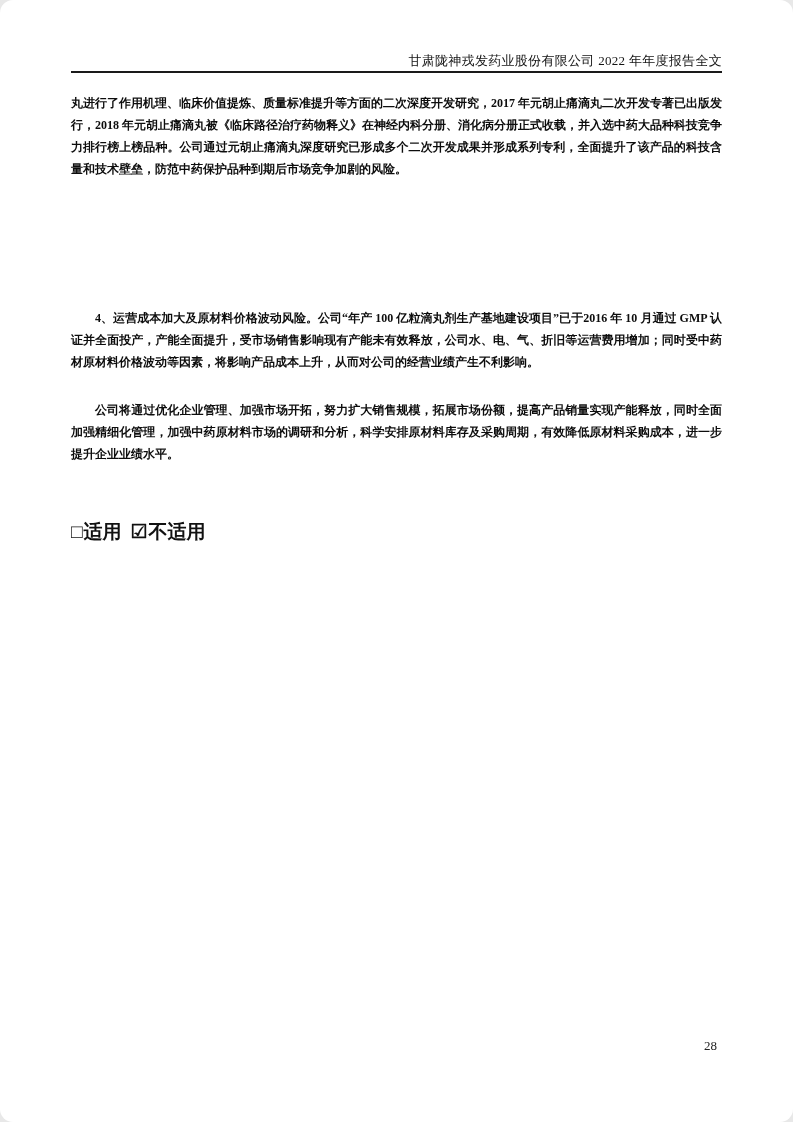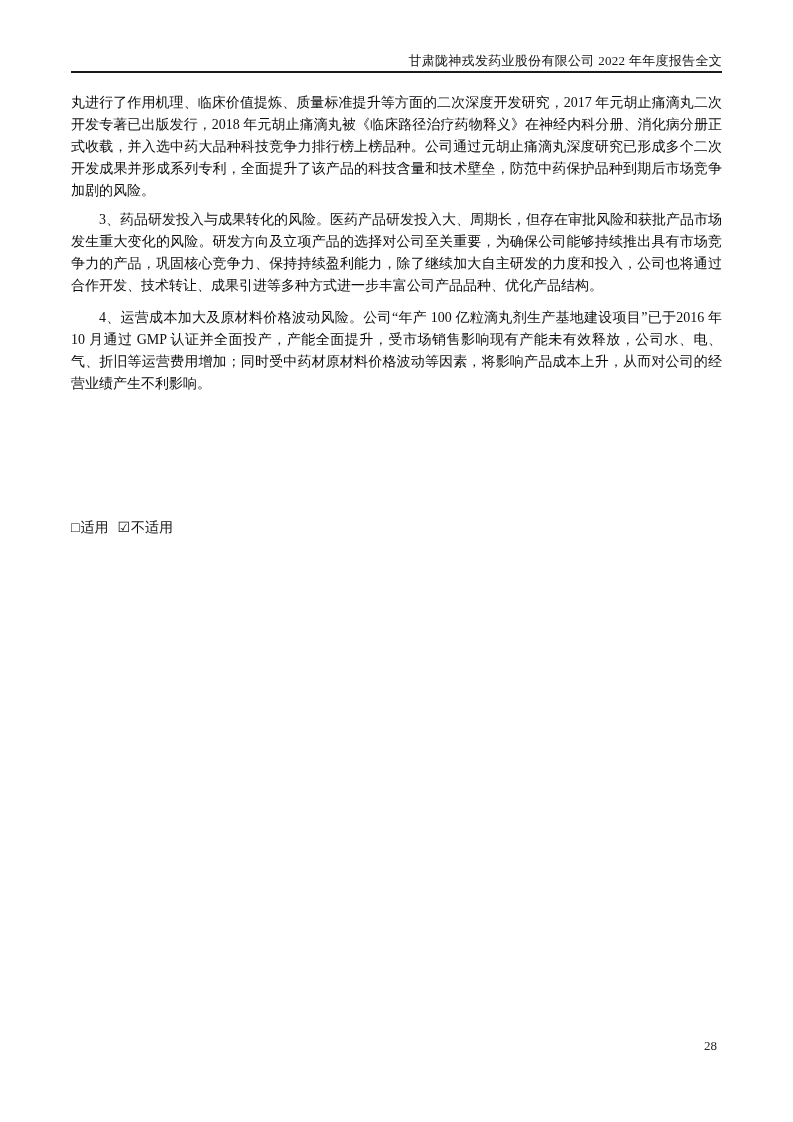--- a/index.html
+++ b/index.html
@@ -9,20 +9,21 @@
   }
   .page {
     position: relative;
     width: 793px;
     height: 1122px;
     background: #ffffff;
     font-family: "Liberation Serif", "DejaVu Serif", serif;
     color: #0d0d0d;
     overflow: hidden;
     margin: 0 auto;
+    border-radius: 13px;
   }
   .header {
     position: absolute;
     top: 52px;
     left: 71px;
     width: 651px;
     text-align: right;
     font-size: 13px;
     letter-spacing: 0.3px;
     color: #141414;
@@ -34,24 +35,25 @@
     left: 71px;
     width: 651px;
     height: 2px;
     background: #1a1a1a;
   }
   .para {
     position: absolute;
     left: 71px;
     width: 651px;
     margin: 0;
-    font-size: 14px;
+    font-size: 12px;
     line-height: 22px;
     text-align: justify;
     color: #0d0d0d;
+    font-weight: bold;
   }
   .indent { text-indent: 2em; }
   .p1 { top: 92px; }
   .p2 { top: 209px; }
   .p3 { top: 307px; }
   .p4 { top: 399px; }
   .section-title {
     position: absolute;
     left: 71px;
     top: 477px;
@@ -61,22 +63,23 @@
     font-size: 16.5px;
     font-weight: bold;
     letter-spacing: 0.5px;
     color: #000000;
     white-space: nowrap;
   }
   .applicability {
     position: absolute;
     left: 71px;
     top: 519px;
-    font-size: 14px;
+    font-size: 19px;
     color: #111111;
+    font-weight: bold;
   }
   .opt { margin-right: 9px; }
   .opt .box { margin-right: 1px; }
   .note {
     position: absolute;
     left: 71px;
     top: 541px;
     margin: 0;
     font-size: 13.5px;
     letter-spacing: 0.5px;
@@ -96,24 +99,24 @@
 <div class="page">
 
   <div class="header">
     <span>甘肃陇神戎发药业股份有限公司 2022 年年度报告全文</span>
   </div>
 
   <div class="header-rule"></div>
 
   <p class="para p1">丸进行了作用机理、临床价值提炼、质量标准提升等方面的二次深度开发研究，2017 年元胡止痛滴丸二次开发专著已出版发行，2018 年元胡止痛滴丸被《临床路径治疗药物释义》在神经内科分册、消化病分册正式收载，并入选中药大品种科技竞争力排行榜上榜品种。公司通过元胡止痛滴丸深度研究已形成多个二次开发成果并形成系列专利，全面提升了该产品的科技含量和技术壁垒，防范中药保护品种到期后市场竞争加剧的风险。</p>
 
-  <p class="para p2 indent">3、药品研发投入与成果转化的风险。医药产品研发投入大、周期长，但存在审批风险和获批产品市场发生重大变化的风险。研发方向及立项产品的选择对公司至关重要，为确保公司能够持续推出具有市场竞争力的产品，巩固核心竞争力、保持持续盈利能力，除了继续加大自主研发的力度和投入，公司也将通过合作开发、技术转让、成果引进等多种方式进一步丰富公司产品品种、优化产品结构。</p>
 
   <p class="para p3 indent">4、运营成本加大及原材料价格波动风险。公司“年产 100 亿粒滴丸剂生产基地建设项目”已于2016 年 10 月通过 GMP 认证并全面投产，产能全面提升，受市场销售影响现有产能未有效释放，公司水、电、气、折旧等运营费用增加；同时受中药材原材料价格波动等因素，将影响产品成本上升，从而对公司的经营业绩产生不利影响。</p>
 
+  <p class="para p4 indent">公司将通过优化企业管理、加强市场开拓，努力扩大销售规模，拓展市场份额，提高产品销量实现产能释放，同时全面加强精细化管理，加强中药原材料市场的调研和分析，科学安排原材料库存及采购周期，有效降低原材料采购成本，进一步提升企业业绩水平。</p>
 
 
   <div class="applicability">
     <span class="opt"><span class="box">□</span><span>适用</span></span><span class="opt"><span class="box">☑</span><span>不适用</span></span>
   </div>
 
 
   <div class="page-number">28</div>
 
 </div>

